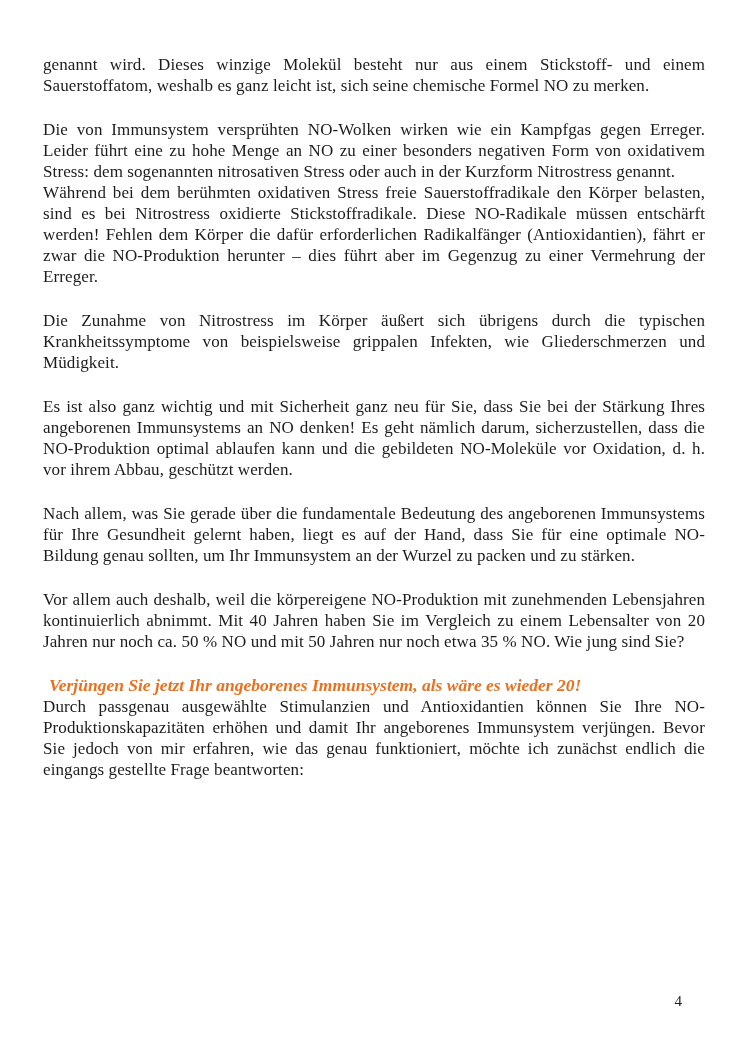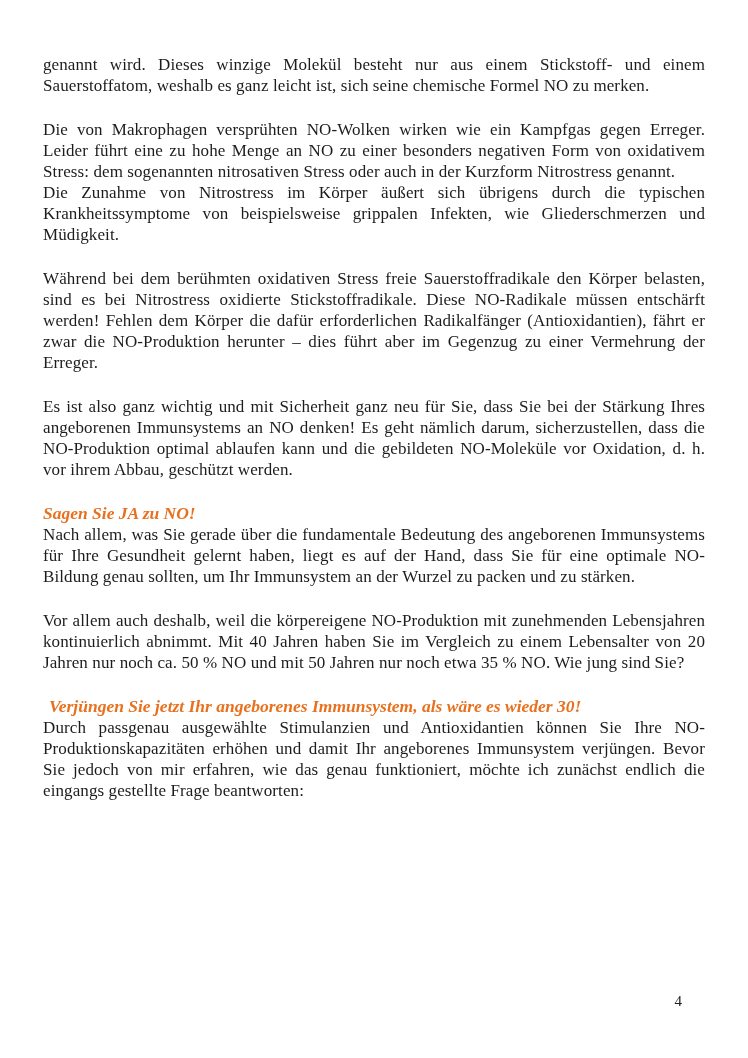--- a/index.html
+++ b/index.html
@@ -55,35 +55,34 @@
   }
 </style>
 </head>
 <body>
 
 <div class="page">
   <div class="content">
 
     <p class="para">genannt wird. Dieses winzige Molekül besteht nur aus einem Stickstoff- und einem Sauerstoffatom, weshalb es ganz leicht ist, sich seine chemische Formel NO zu merken.</p>
 
-    <p class="para flush">Die von Makrophagen versprühten NO-Wolken wirken wie ein Kampfgas gegen Erreger. Leider führt eine zu hohe Menge an NO zu einer besonders negativen Form von oxidativem Stress: dem sogenannten nitrosativen Stress oder auch in der Kurzform Nitrostress genannt.</p>
+    <p class="para flush">Die von Immunsystem versprühten NO-Wolken wirken wie ein Kampfgas gegen Erreger. Leider führt eine zu hohe Menge an NO zu einer besonders negativen Form von oxidativem Stress: dem sogenannten nitrosativen Stress oder auch in der Kurzform Nitrostress genannt.</p>
+
+    <p class="para">Während bei dem berühmten oxidativen Stress freie Sauerstoffradikale den Körper belasten, sind es bei Nitrostress oxidierte Stickstoffradikale. Diese NO-Radikale müssen entschärft werden! Fehlen dem Körper die dafür erforderlichen Radikalfänger (Antioxidantien), fährt er zwar die NO-Produktion herunter – dies führt aber im Gegenzug zu einer Vermehrung der Erreger.</p>
 
     <p class="para">Die Zunahme von Nitrostress im Körper äußert sich übrigens durch die typischen Krankheitssymptome von beispielsweise grippalen Infekten, wie Gliederschmerzen und Müdigkeit.</p>
 
-    <p class="para">Während bei dem berühmten oxidativen Stress freie Sauerstoffradikale den Körper belasten, sind es bei Nitrostress oxidierte Stickstoffradikale. Diese NO-Radikale müssen entschärft werden! Fehlen dem Körper die dafür erforderlichen Radikalfänger (Antioxidantien), fährt er zwar die NO-Produktion herunter – dies führt aber im Gegenzug zu einer Vermehrung der Erreger.</p>
-
     <p class="para">Es ist also ganz wichtig und mit Sicherheit ganz neu für Sie, dass Sie bei der Stärkung Ihres angeborenen Immunsystems an NO denken! Es geht nämlich darum, sicherzustellen, dass die NO-Produktion optimal ablaufen kann und die gebildeten NO-Moleküle vor Oxidation, d. h. vor ihrem Abbau, geschützt werden.</p>
 
-    <h2 class="heading">Sagen Sie JA zu NO!</h2>
 
     <p class="para">Nach allem, was Sie gerade über die fundamentale Bedeutung des angeborenen Immunsystems für Ihre Gesundheit gelernt haben, liegt es auf der Hand, dass Sie für eine optimale NO-Bildung genau sollten, um Ihr Immunsystem an der Wurzel zu packen und zu stärken.</p>
 
     <p class="para">Vor allem auch deshalb, weil die körpereigene NO-Produktion mit zunehmenden Lebensjahren kontinuierlich abnimmt. Mit 40 Jahren haben Sie im Vergleich zu einem Lebensalter von 20 Jahren nur noch ca. 50 % NO und mit 50 Jahren nur noch etwa 35 % NO. Wie jung sind Sie?</p>
 
-    <h2 class="heading indent-sm">Verjüngen Sie jetzt Ihr angeborenes Immunsystem, als wäre es wieder 30!</h2>
+    <h2 class="heading indent-sm">Verjüngen Sie jetzt Ihr angeborenes Immunsystem, als wäre es wieder 20!</h2>
 
     <p class="para">Durch passgenau ausgewählte Stimulanzien und Antioxidantien können Sie Ihre NO-Produktionskapazitäten erhöhen und damit Ihr angeborenes Immunsystem verjüngen. Bevor Sie jedoch von mir erfahren, wie das genau funktioniert, möchte ich zunächst endlich die eingangs gestellte Frage beantworten:</p>
 
 
   </div>
 
   <div class="page-number">4</div>
 </div>
 
 </body></html>

